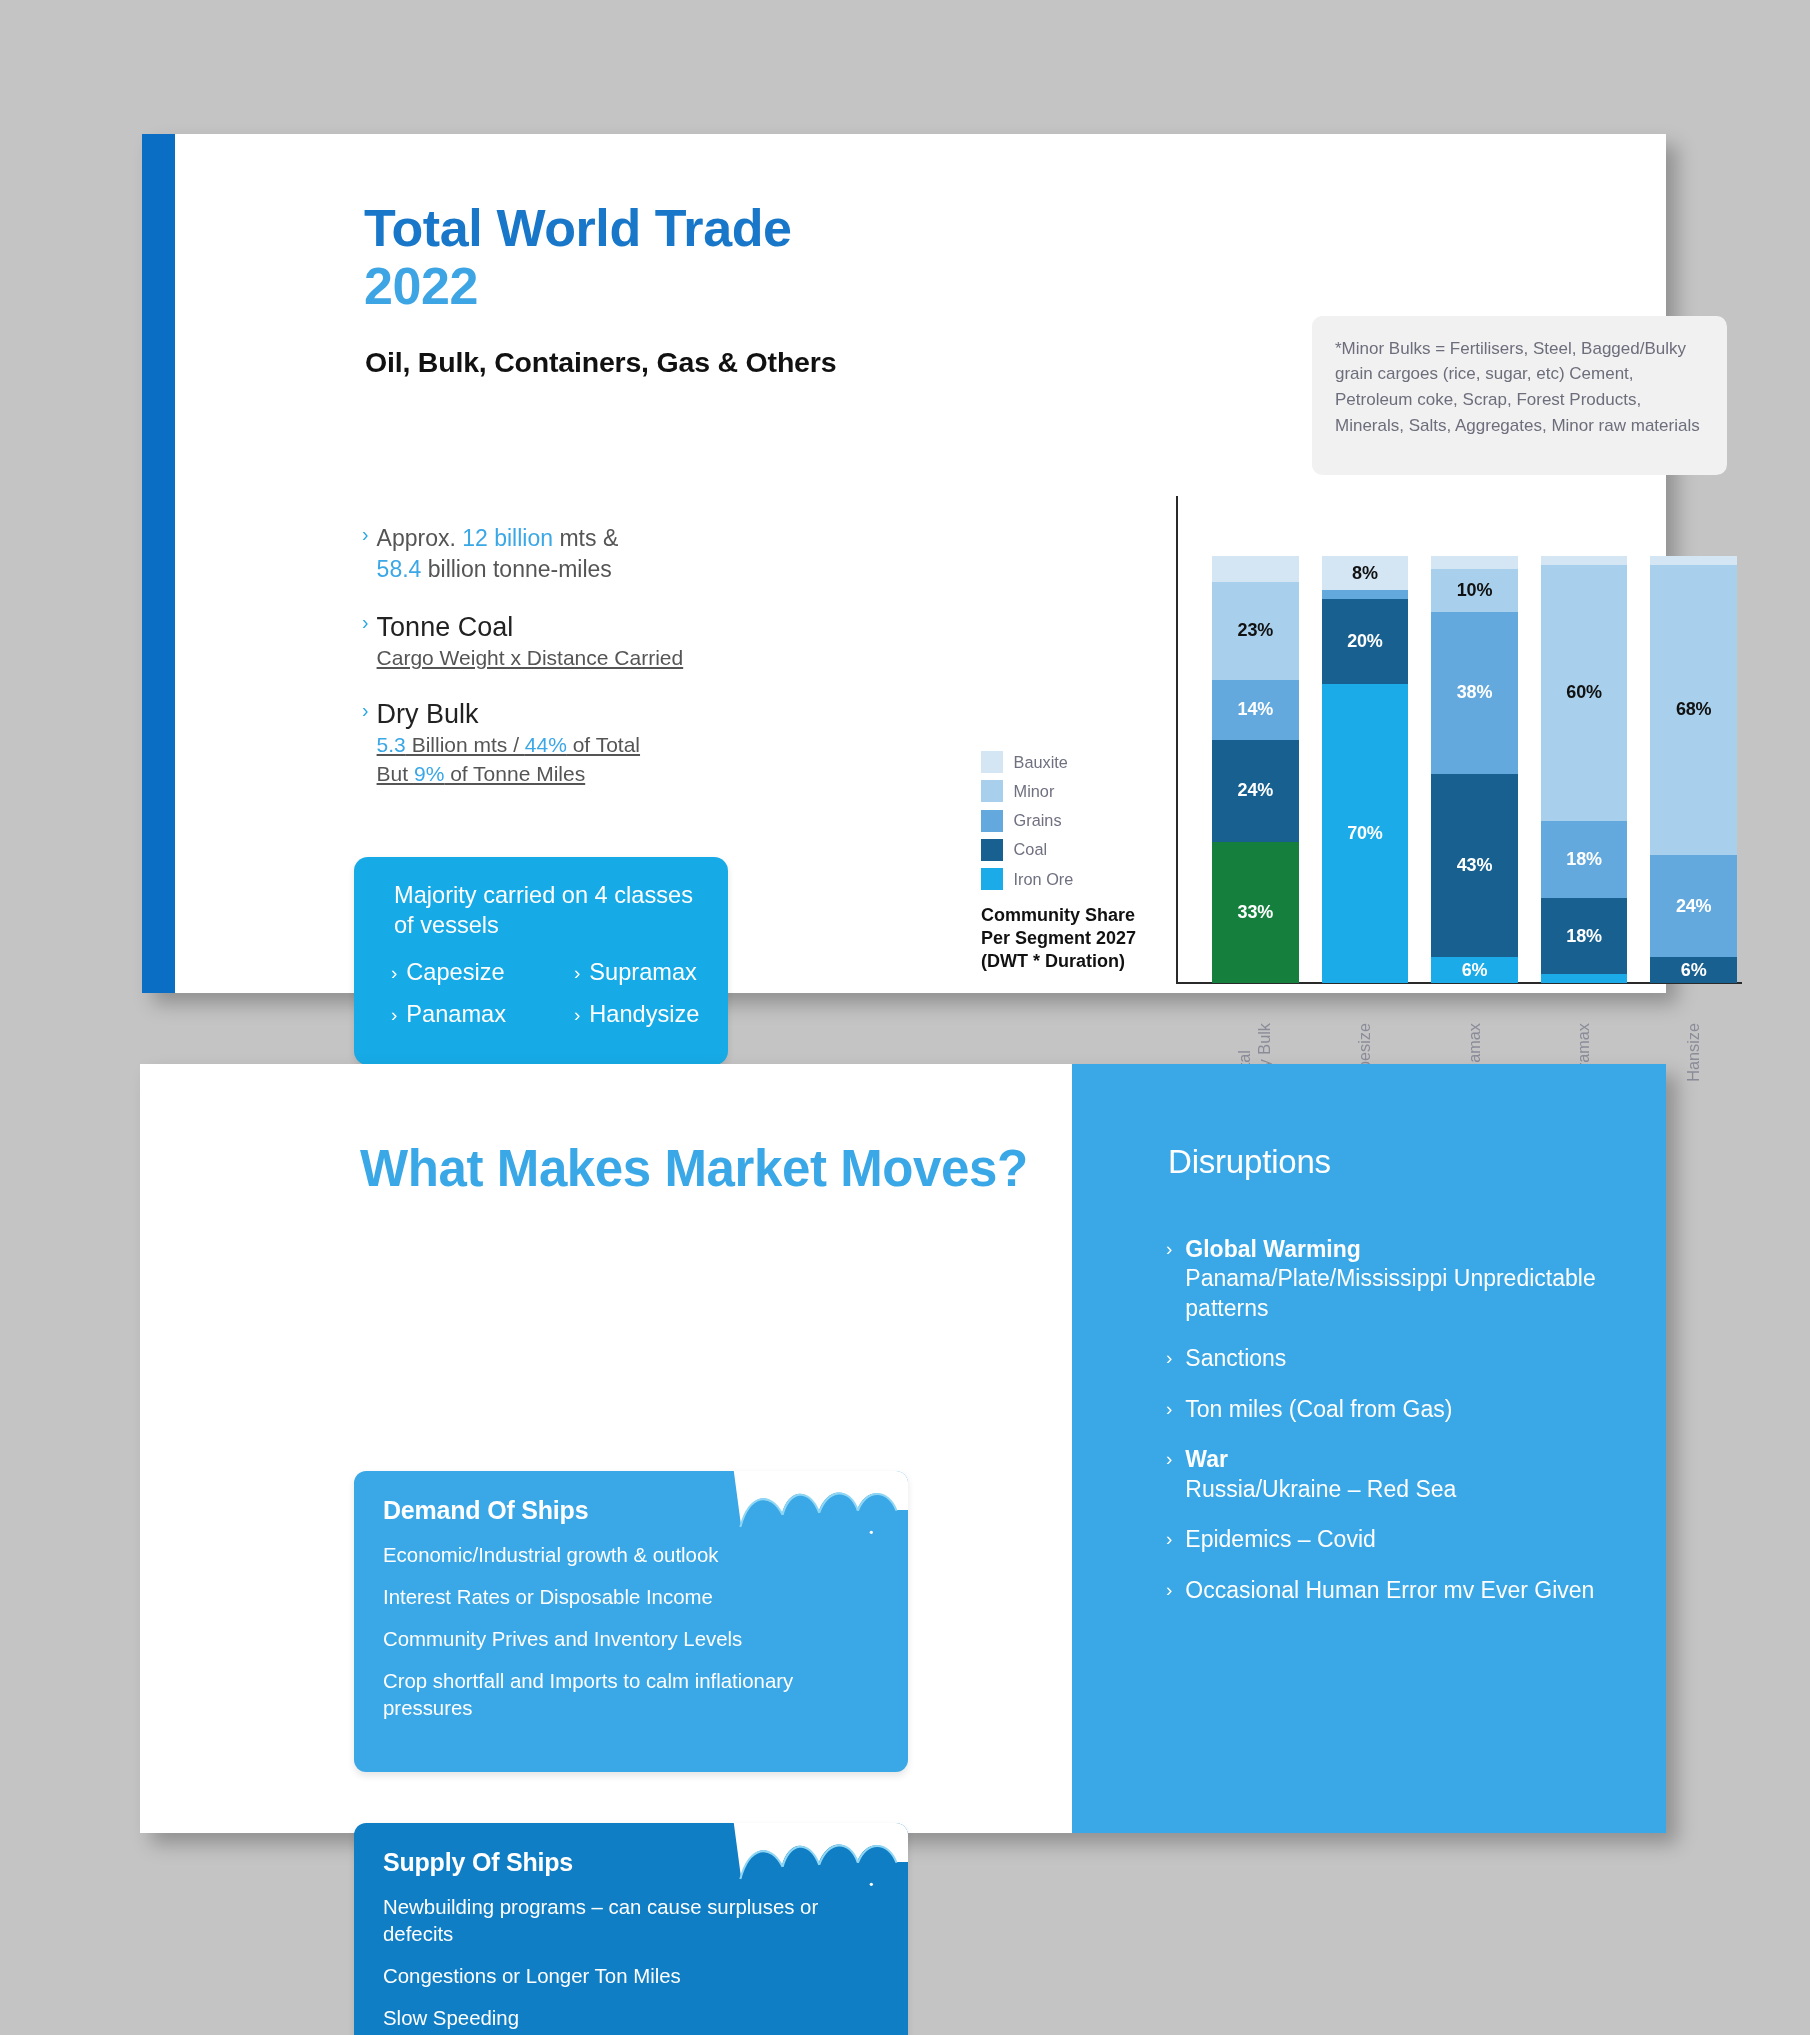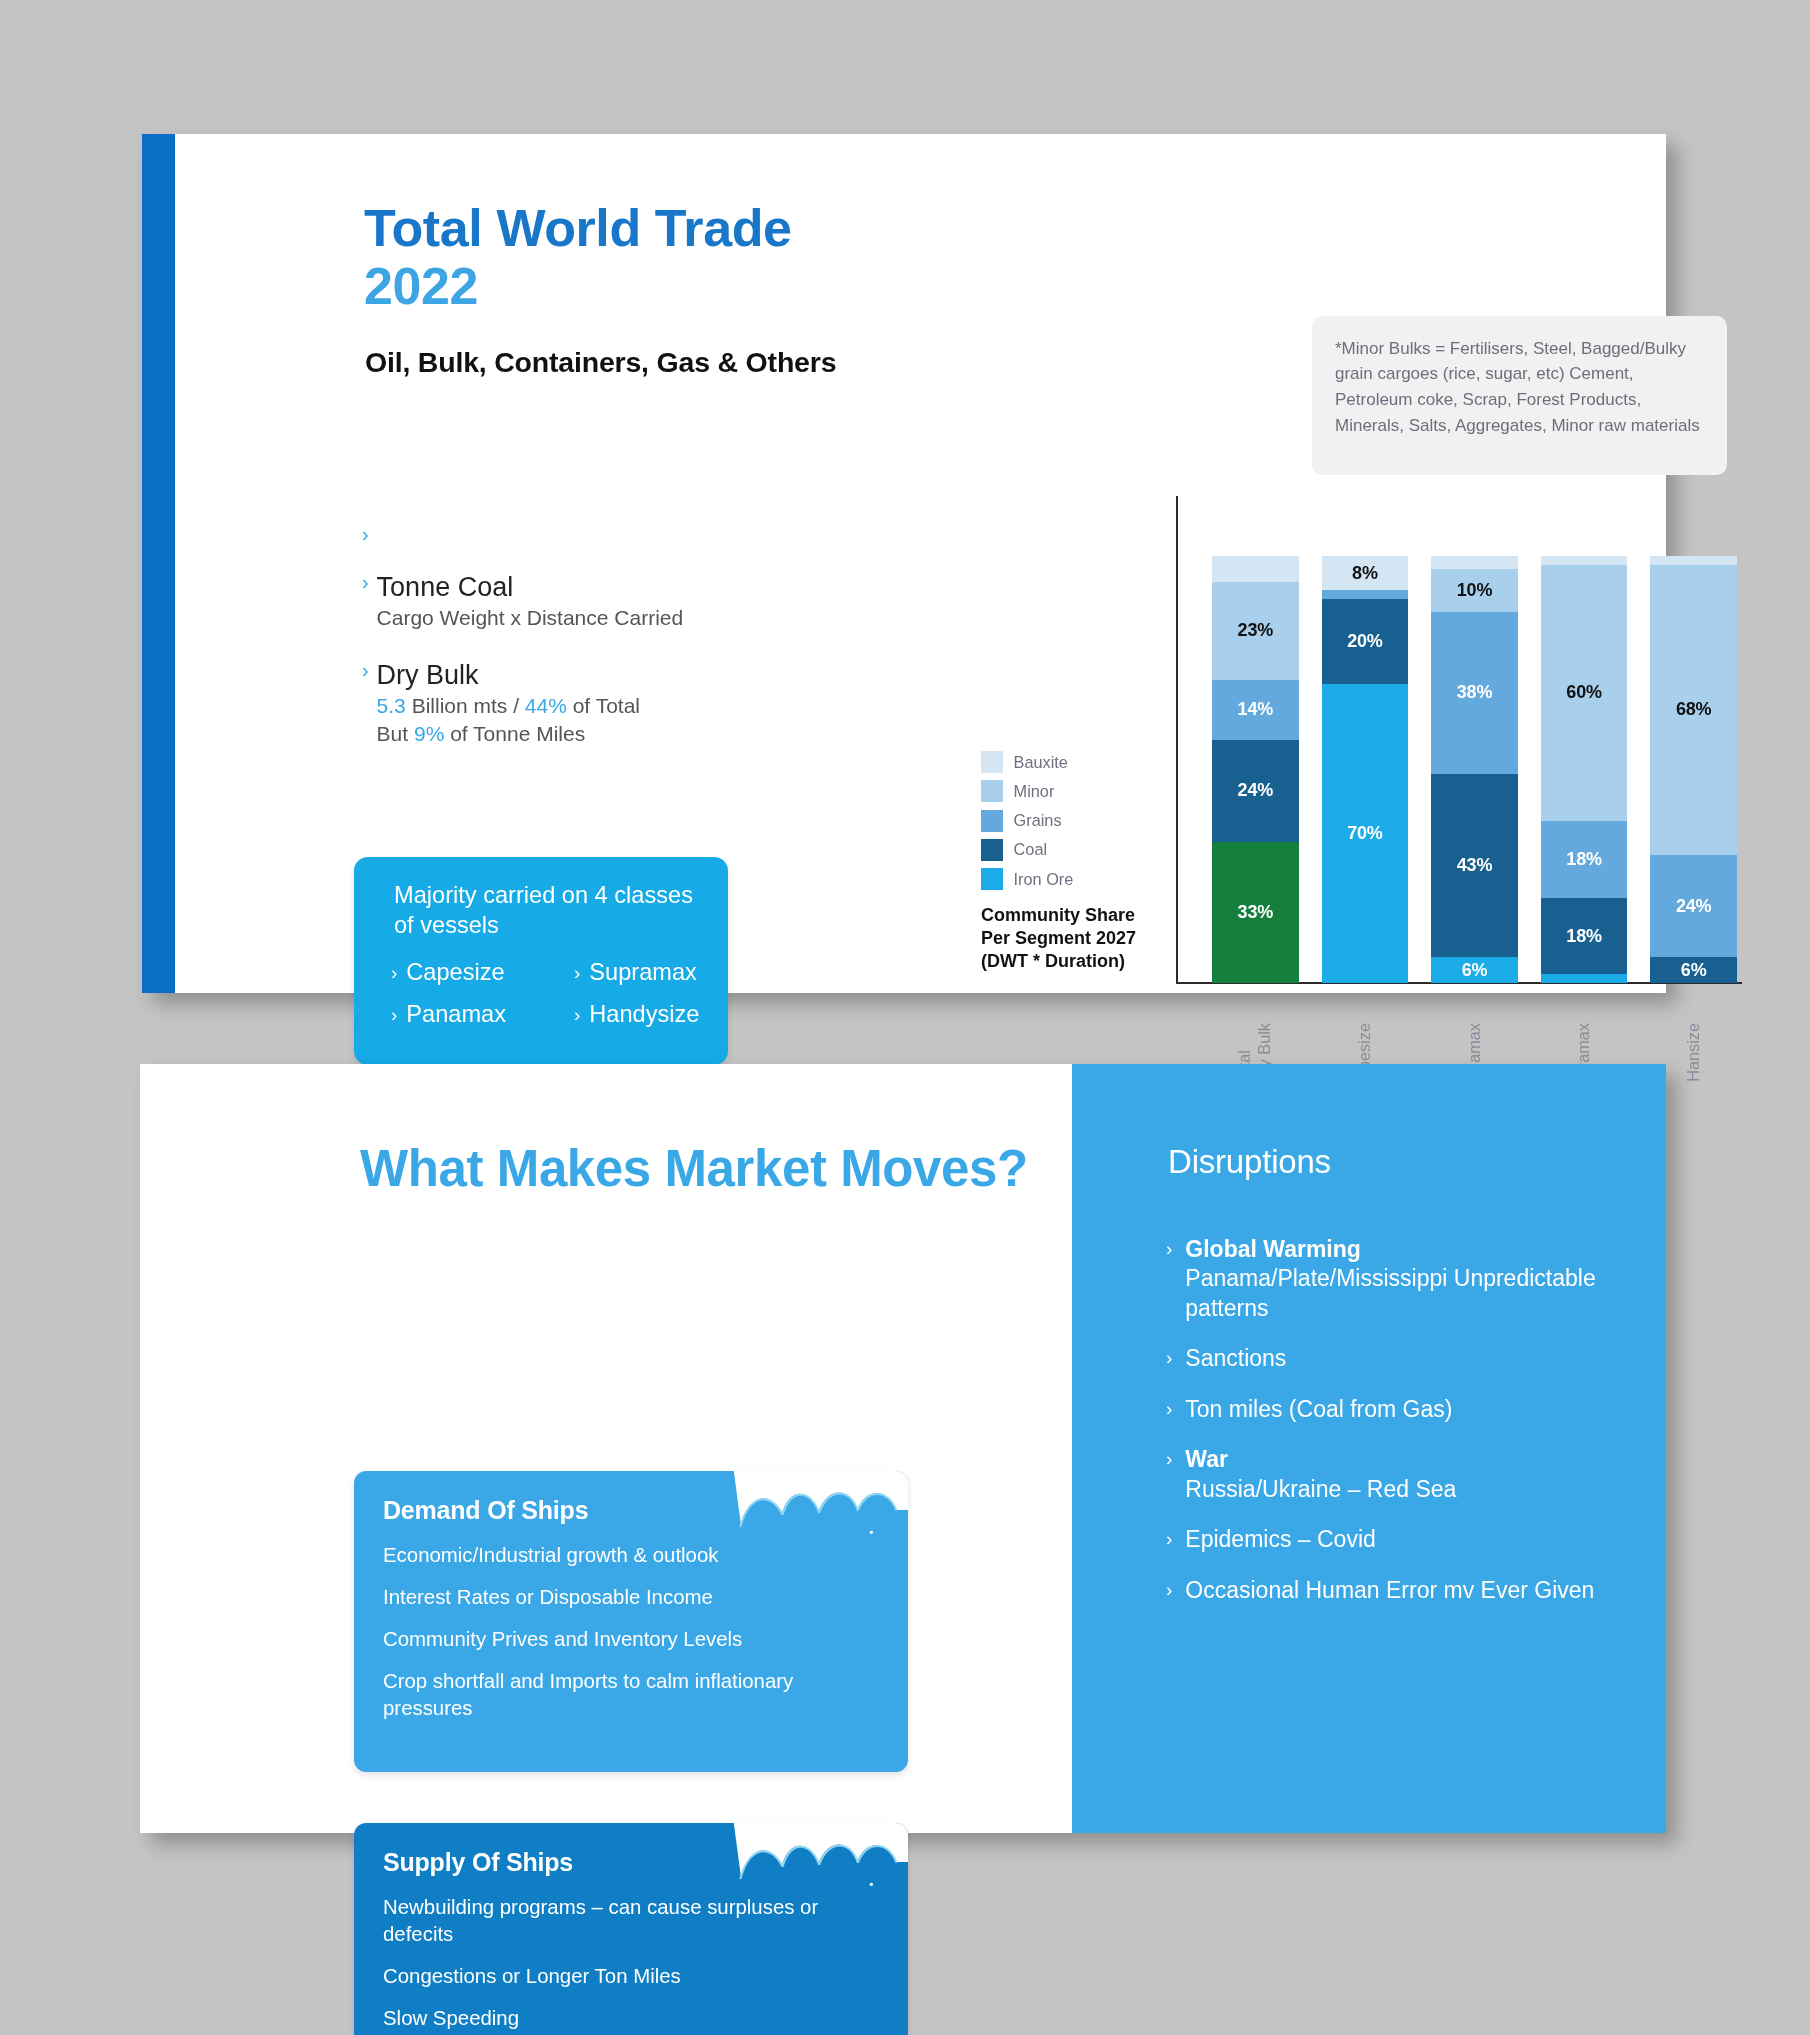--- a/index.html
+++ b/index.html
@@ -33,21 +33,21 @@
   .bullet-row{display:flex;align-items:flex-start;gap:8.1px;}
   .chev{
     color:#29a8e8;font-size:19.5px;line-height:1;font-weight:400;
     flex:0 0 auto;margin-top:2.4px;
   }
   #s1-bullets{position:absolute;left:220px;top:389px;width:509px;color:#4a4a4a;}
   #s1-bullets .b{margin-bottom:12.2px;}
   #s1-bullets .ln{font-size:23px;line-height:1.34;font-weight:400;color:#555;}
   #s1-bullets .hd{font-size:27px;line-height:1.22;color:#222;font-weight:400;}
   #s1-bullets .hl{color:#3aa7e6;}
-  #s1-bullets .sub{font-size:21px;color:#555;line-height:1.36;}
+  #s1-bullets .sub{font-size:21px;color:#555;line-height:1.36;text-decoration:underline;}
   .sp{height:14px;}
 
   
   #vessel-box{
     position:absolute;left:212px;top:723px;width:374px;height:208px;
     background:#16aae6;border-radius:14px;color:#fff;
     box-shadow:0 3.3px 7.3px rgba(0,0,0,.10);
   }
   #vessel-box .vb-title{
     position:absolute;left:40px;top:24.4px;width:309px;
@@ -157,20 +157,28 @@
     <span>Total World Trade</span>
     <span class="yr">2022</span>
   </div>
 
   <div id="s1-sub">Oil, Bulk, Containers, Gas &amp; Others</div>
 
   <div id="s1-bullets">
 
     <div class="b bullet-row">
       <div class="chev">›</div>
+      <div>
+        <div class="ln">
+          <span>Approx. </span><span class="hl">12 billion</span><span> mts &amp;</span>
+        </div>
+        <div class="ln">
+          <span class="hl">58.4</span><span> billion tonne-miles</span>
+        </div>
+      </div>
     </div>
 
     <div class="sp"></div>
 
     <div class="b bullet-row">
       <div class="chev">›</div>
       <div>
         <div class="hd">Tonne Coal</div>
         <div class="sub">Cargo Weight x Distance Carried</div>
       </div>

